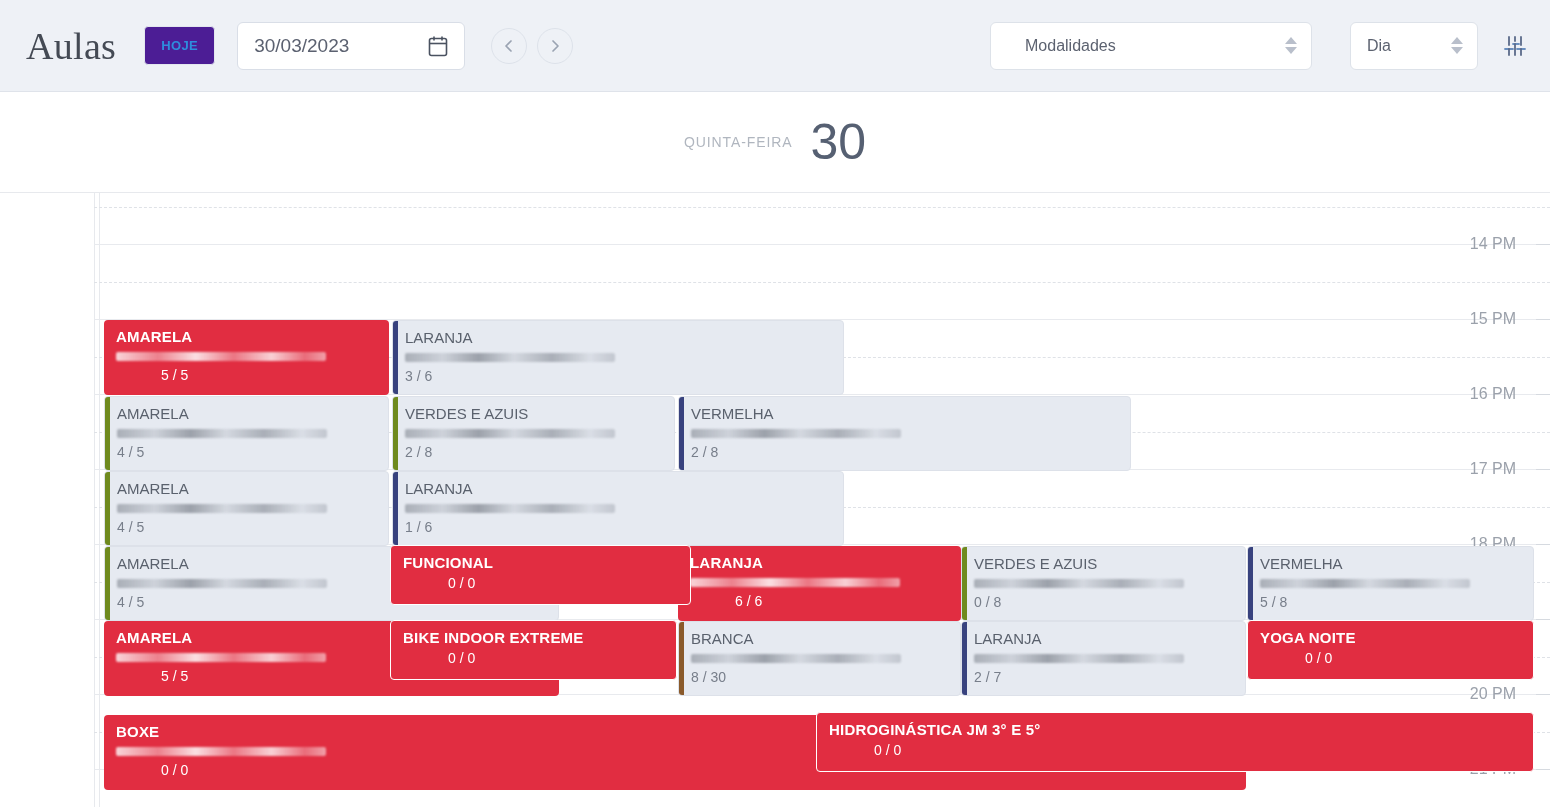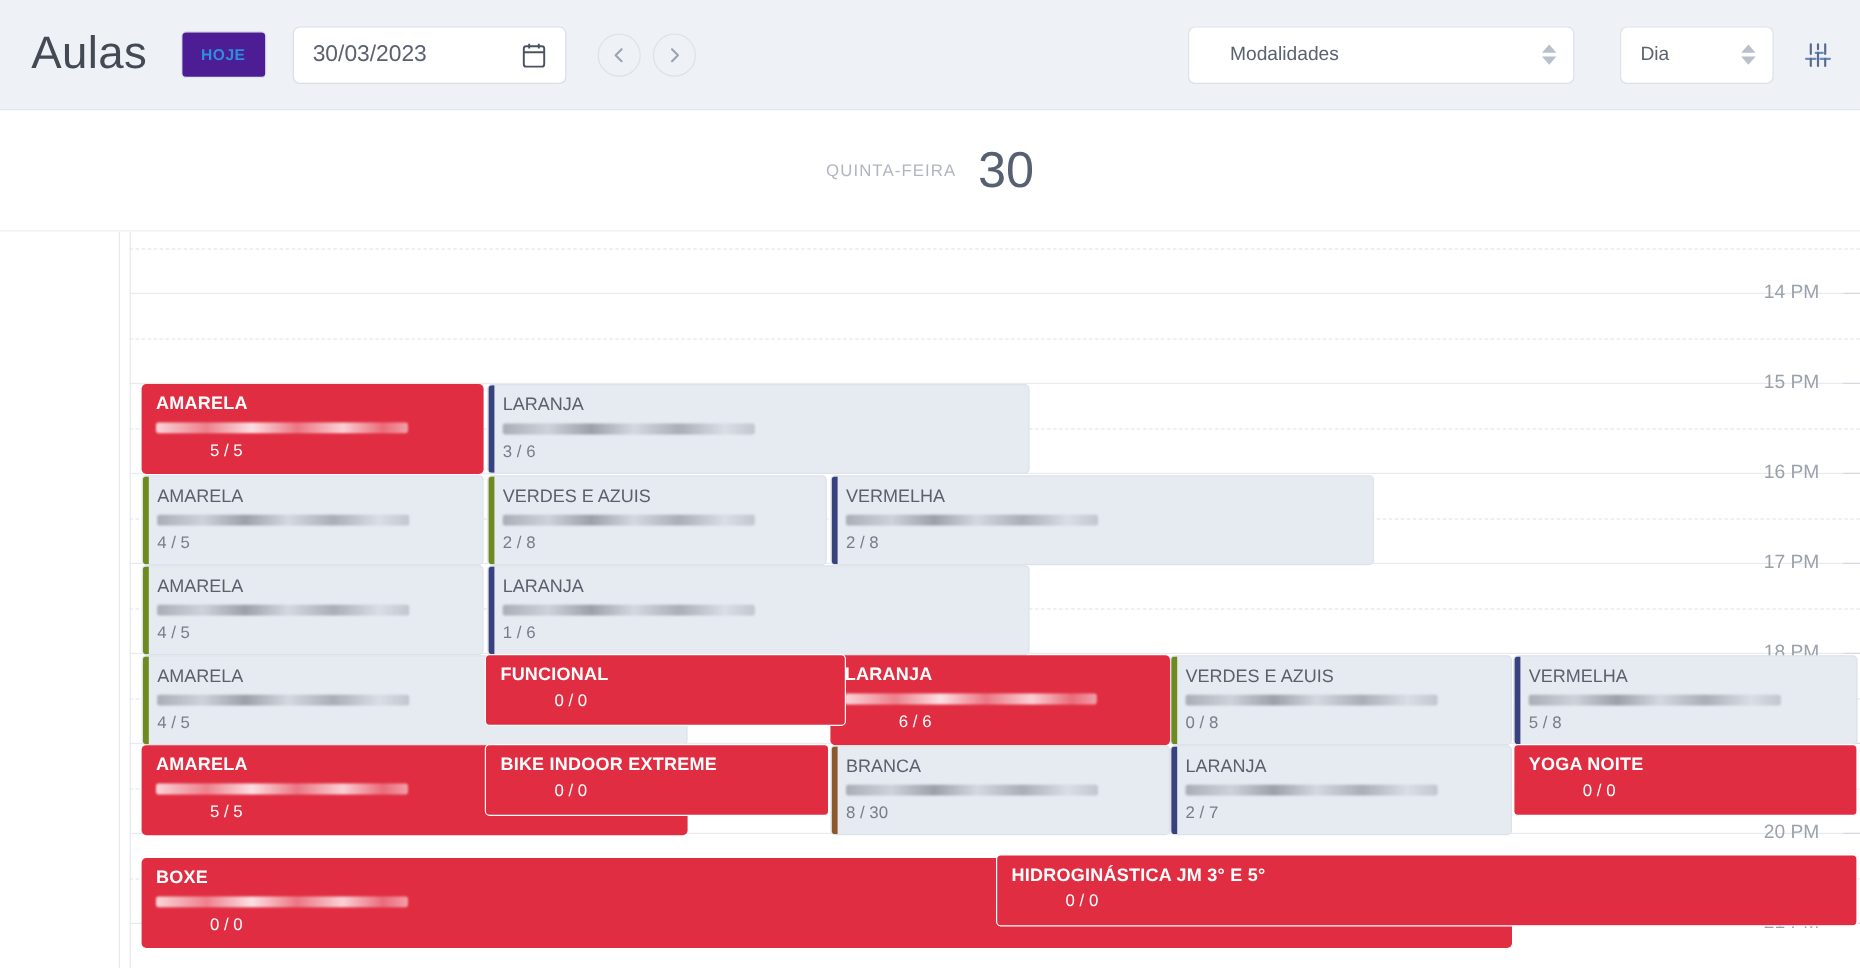--- a/index.html
+++ b/index.html
@@ -15,21 +15,21 @@
   .topbar {
     position: absolute; left: 0; top: 0;
     width: 1550px; height: 92px;
     background: #eef1f6;
     border-bottom: 1px solid #dfe3ea;
     display: flex; align-items: center;
   }
   .page-title {
     font-size: 38px; color: #444a54; font-weight: 400;
     margin-left: 26px; letter-spacing: .3px;
-    font-family: Liberation Sans, sans-serif;
+    font-family: Liberation Serif, serif;
   }
   .today-btn {
     margin-left: 28px;
     background: #4c1d95;
     border: 1px solid #e3e7ee;
     border-radius: 4px;
     color: #2e8ddd;
     font-size: 13px; font-weight: 600; letter-spacing: .4px;
     padding: 11px 16px;
     cursor: pointer;
@@ -87,35 +87,35 @@
     position: absolute; left: 0; top: 92px;
     width: 1550px; height: 101px;
     background: #ffffff;
     border-bottom: 1px solid #e7e9ed;
     display: flex; align-items: center; justify-content: center;
   }
   .dow {
     font-size: 14px; color: #b0b6bf; letter-spacing: .9px;
     margin-right: 18px;
   }
-  .daynum { font-size: 42px; color: #566072; font-weight: 300; }
+  .daynum { font-size: 50px; color: #566072; font-weight: 300; }
 
   
   .cal {
     position: absolute; left: 0; top: 193px;
     width: 1550px; height: 614px;
     background: #ffffff;
     overflow: hidden;
   }
   .gutter {
     position: absolute; left: 0; top: 0; width: 100px; height: 614px;
     border-right: 1px solid #e7e9ed;
   }
   .gridarea {
-    position: absolute; left: 108px; top: 0; right: 0; height: 614px;
+    position: absolute; left: 94px; top: 0; right: 0; height: 614px;
   }
   .hline {
     position: absolute; left: 0; right: 0; height: 0;
     border-top: 1px solid #e8eaee;
   }
   .hline.half { border-top: 1px dashed #dfe2e7; }
   .vline-left {
     position: absolute; left: 0; top: 0; bottom: 0;
     border-left: 1px solid #e7e9ed;
   }

